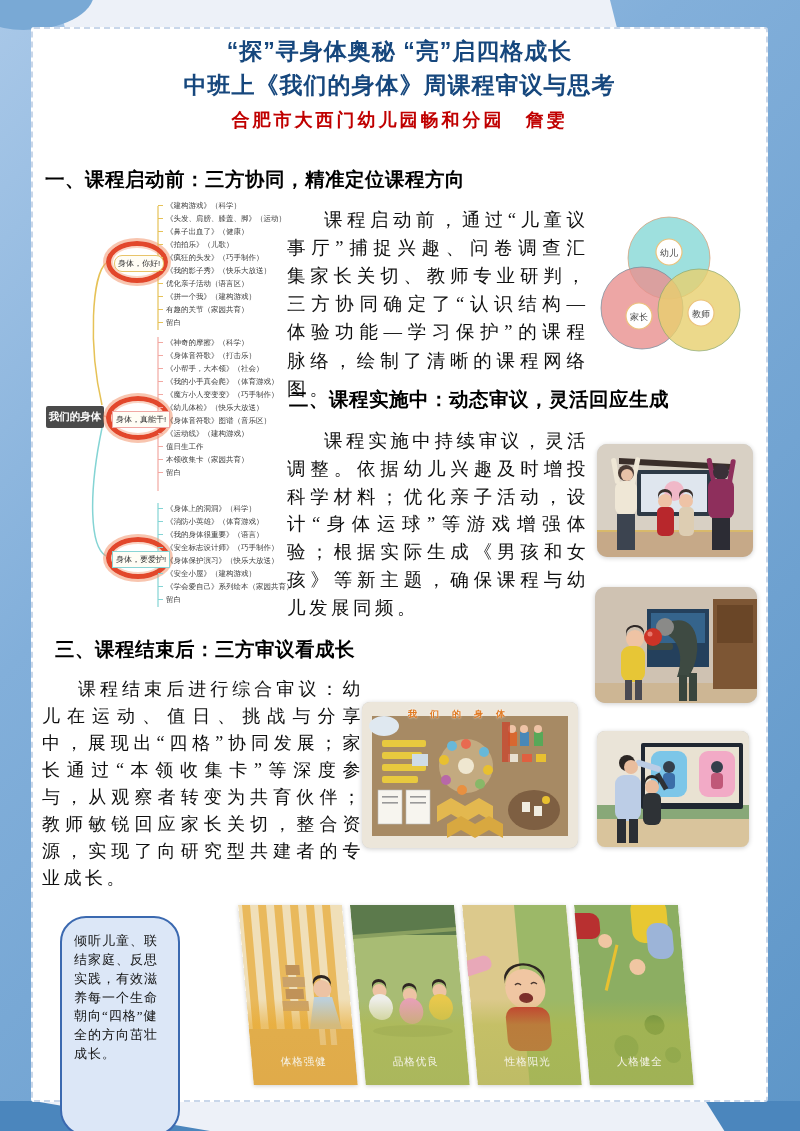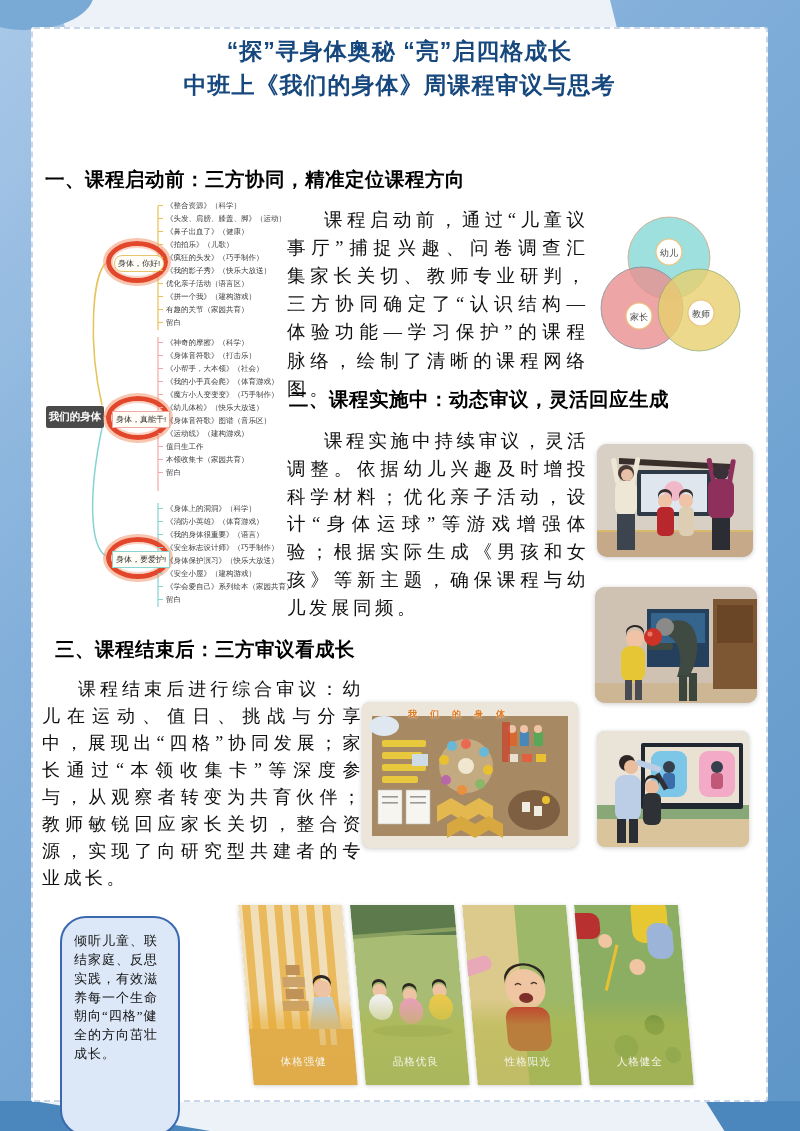--- a/index.html
+++ b/index.html
@@ -90,20 +90,21 @@
   <div class="strip-top"></div>
   <div class="corner-tl"></div>
   <div class="strip-bottom"></div>
   <div class="wedge-bl"></div>
   <div class="wedge-br"></div>
 
   <div class="panel"></div>
 
   <div class="title title1">“探”寻身体奥秘 “亮”启四格成长</div>
   <div class="title title2">中班上《我们的身体》周课程审议与思考</div>
+  <div class="author">合肥市大西门幼儿园畅和分园　詹雯</div>
 
   <div class="h h1">一、课程启动前：三方协同，精准定位课程方向</div>
   <div class="para p1">课程启动前，通过“儿童议事厅”捕捉兴趣、问卷调查汇集家长关切、教师专业研判，三方协同确定了“认识结构—体验功能—学习保护”的课程脉络，绘制了清晰的课程网络图。</div>
 
   <svg class="mm-svg" width="290" height="435" viewBox="0 0 290 435">
     <path d="M 72,210 C 58,150 62,80 76,68" fill="none" stroke="#e6c257" stroke-width="1.5"></path>
     <path d="M 74,221 L 78,222" fill="none" stroke="#f2a8a2" stroke-width="1.5"></path>
     <path d="M 72,233 C 58,300 60,352 76,361" fill="none" stroke="#84d4d4" stroke-width="1.5"></path>
     <path d="M 128,11 V 135" fill="none" stroke="#e6c257" stroke-width="1.2"></path>
     <path d="M 128,142 V 296" fill="none" stroke="#f2a8a2" stroke-width="1.2"></path>
@@ -111,21 +112,21 @@
   </svg>
   <div class="mm-root">我们的身体</div>
   <div class="ring ring1"></div>
   <div class="ring ring2"></div>
   <div class="ring ring3"></div>
   <div class="mm-label mml1">身体，你好!</div>
   <div class="mm-label mml2">身体，真能干!</div>
   <div class="mm-label mml3">身体，要爱护!</div>
   <div class="mm-items mm-l1">
 
-  <div class="mm-item">《整合资源》（科学）</div>
+  <div class="mm-item">《建构游戏》（科学）</div>
       <div class="mm-item">《头发、肩膀、膝盖、脚》（运动）</div>
       <div class="mm-item">《鼻子出血了》（健康）</div>
       <div class="mm-item">《拍拍乐》（儿歌）</div>
       <div class="mm-item">《疯狂的头发》（巧手制作）</div>
       <div class="mm-item">《我的影子秀》（快乐大放送）</div>
       <div class="mm-item">优化亲子活动（语言区）</div>
       <div class="mm-item">《拼一个我》（建构游戏）</div>
       <div class="mm-item">有趣的关节（家园共育）</div>
       <div class="mm-item">留白</div>
     </div>

